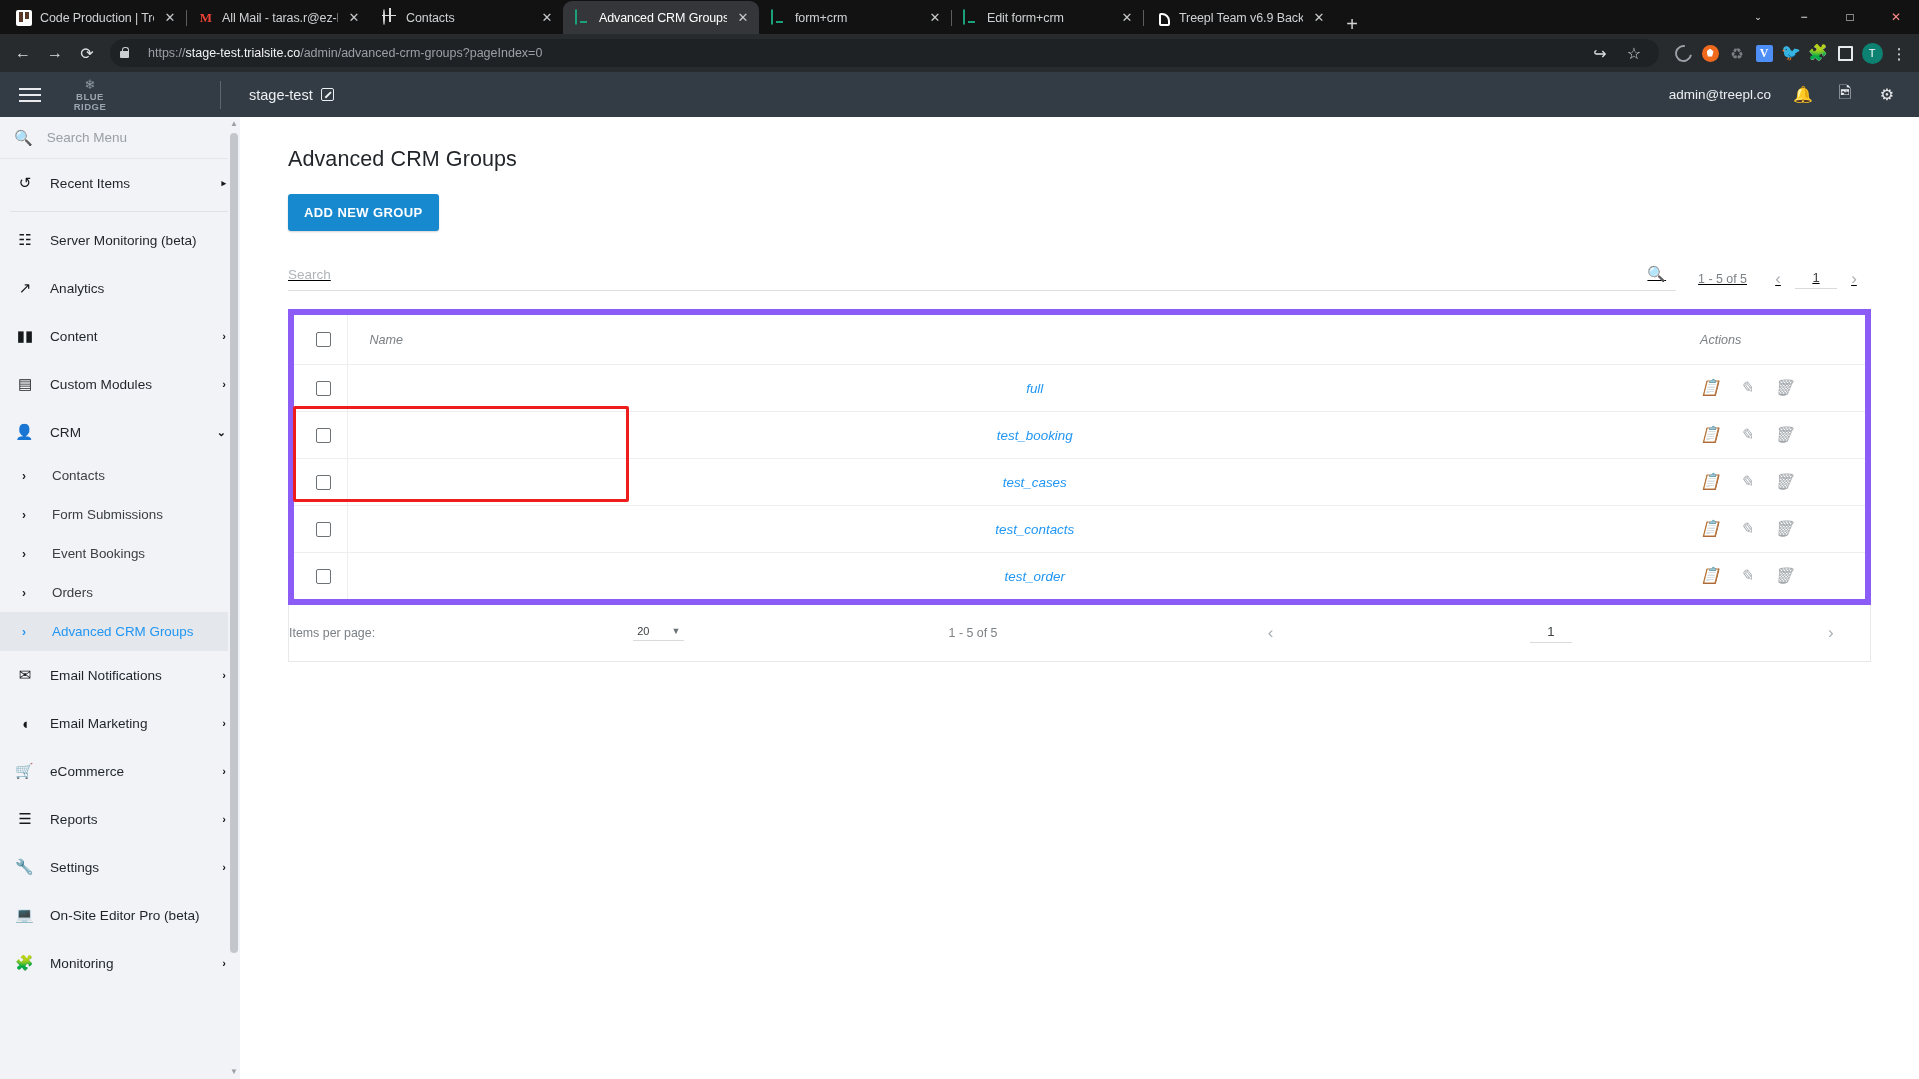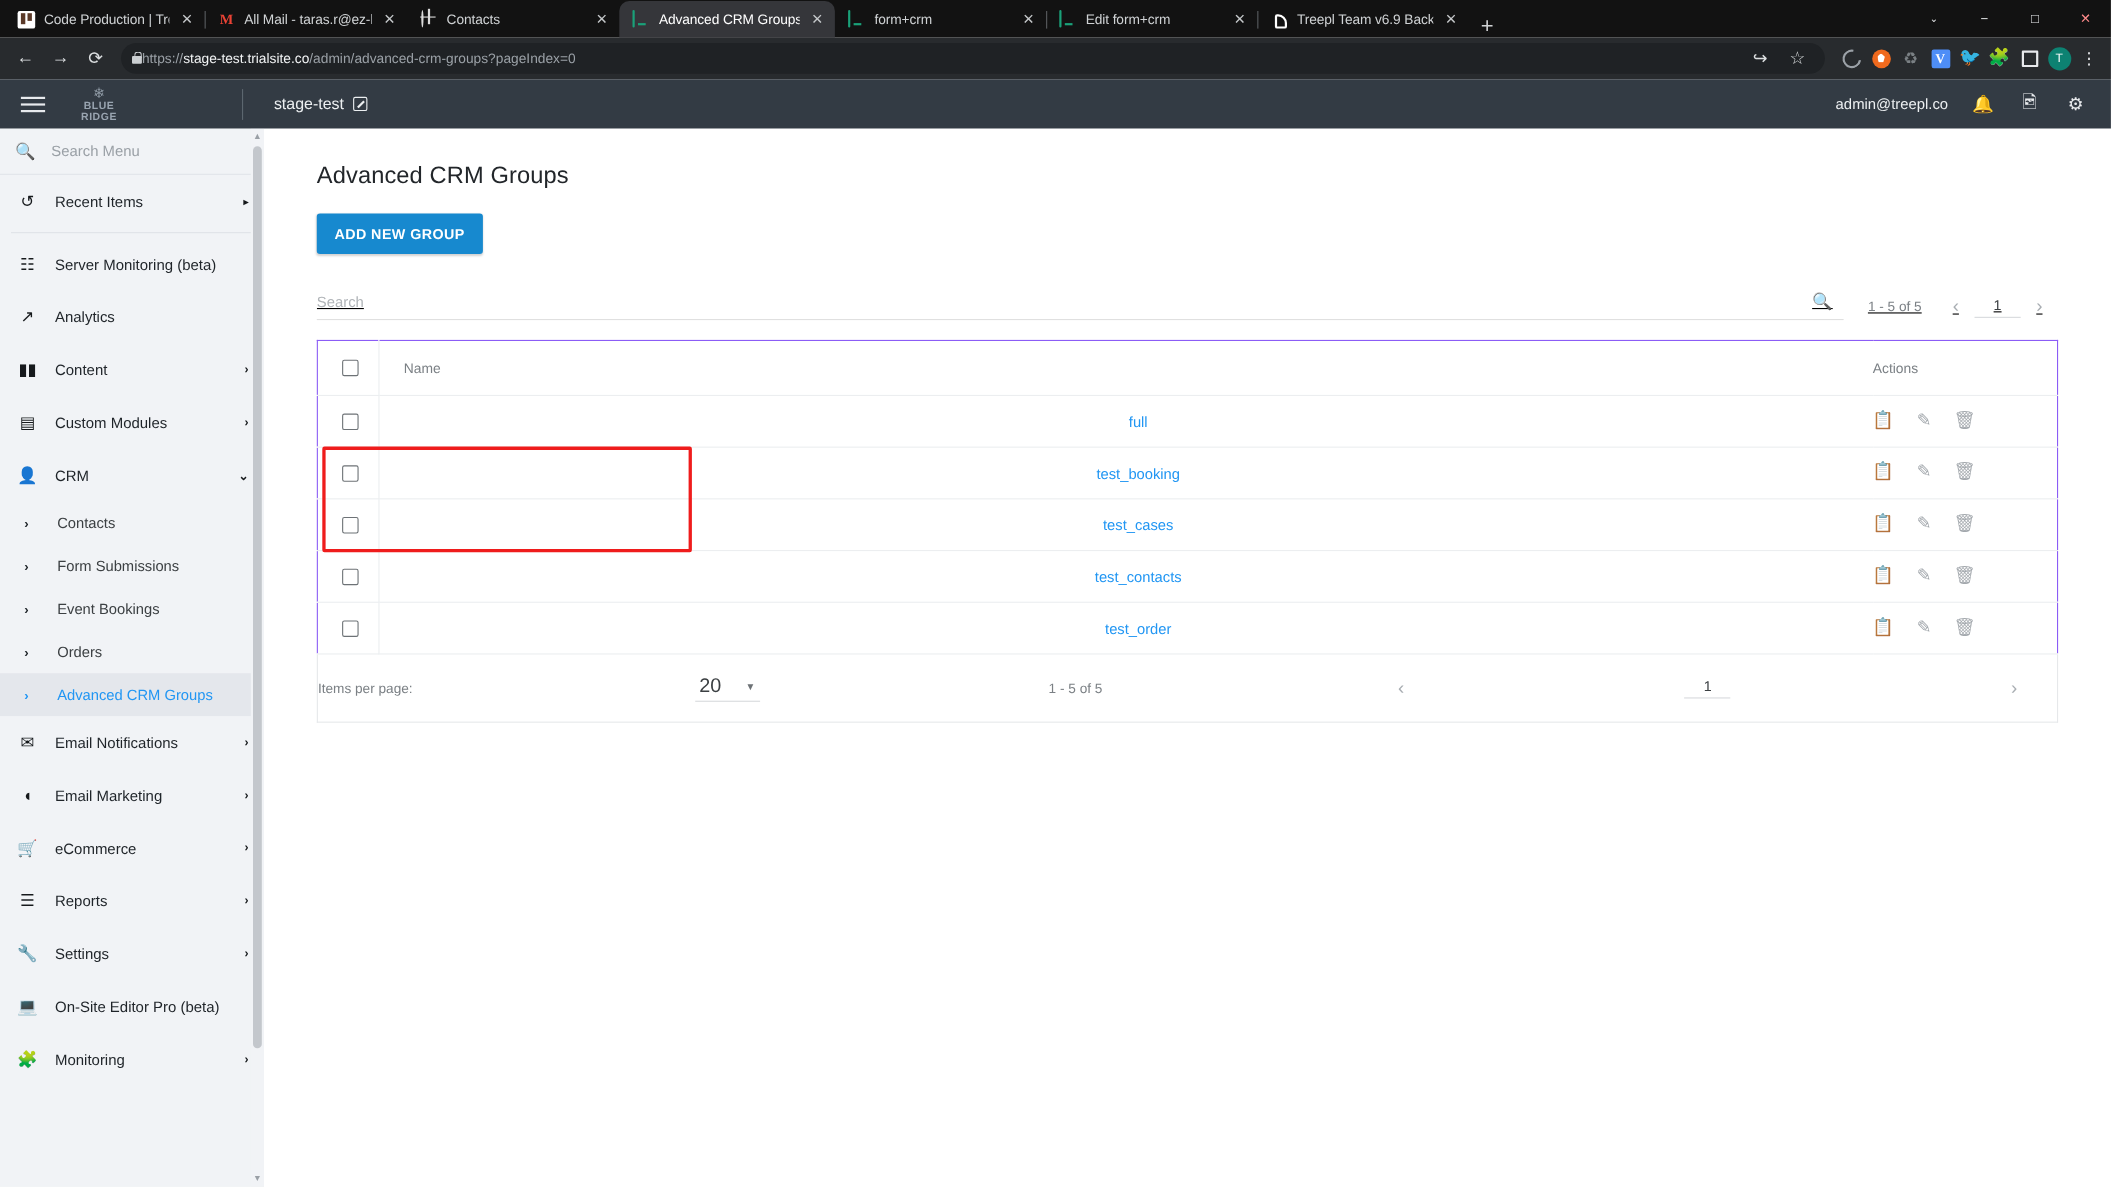--- a/index.html
+++ b/index.html
@@ -58,21 +58,21 @@
   .wincontrol.close { color:#ff8b8b; }
 
   .toolbar {
     height: 38px; background: #282b2e; display: flex; align-items: center;
     padding: 0 8px; flex: 0 0 38px; gap: 2px;
   }
   .tbtn { width: 30px; height: 30px; display:flex; align-items:center; justify-content:center;
           color:#dcdfe1; font-size:16px; }
   .omnibox {
     flex: 1 1 auto; height: 28px; background: #1f2225; border-radius: 14px;
-    display:flex; align-items:center; padding: 0 10px; margin: 0 6px; gap:0;
+    display:flex; align-items:center; padding: 0 10px; margin: 0 6px; gap:19px;
     min-width: 0;
   }
   .lock { width:9px; height:7px; background:#cbcfd2; border-radius:1px; position:relative; flex:0 0 9px; margin-top:2px;}
   .lock::before { content:""; position:absolute; left:2px; top:-4px; width:5px; height:5px;
                   border:1.4px solid #cbcfd2; border-bottom:none; border-radius:3px 3px 0 0; }
   .url { font-size: 12.5px; color:#9aa0a6; white-space:nowrap; overflow:hidden; }
   .url b { color:#f1f3f4; font-weight:400; }
   .url .dim { color:#9aa0a6; }
   .omnibox-right { margin-left:auto; display:flex; gap:4px; align-items:center; }
   .ext-icons { display:flex; align-items:center; gap:3px; padding-left:4px; }
@@ -160,38 +160,38 @@
                        font-family:inherit; width:100%; background:transparent; }
   .search-wrap input::placeholder { color:#b0b4b8; }
   .search-mag { color:#8a8f94; font-size:15px; padding:0 10px 0 6px; }
   .pager { display:flex; align-items:center; gap:0; padding-left:8px; padding-bottom:2px; }
   .pager .count { font-size:12.4px; color:#7b8085; padding:0 14px; white-space:nowrap; }
   .pager .arrow { color:#a8adb2; font-size:17px; width:34px; text-align:center; }
   .pager .pagebox { width:42px; text-align:center; font-size:13px; color:#3c4043;
                     border-bottom:1px solid #d8dadd; padding-bottom:3px; }
 
   table.grid { width:100%; border-collapse:collapse; margin-top:18px;
-               border:1px solid #8b5cf6; }
+               border:6px solid #8b5cf6;font-style:italic; }
   table.grid th, table.grid td { border-bottom:1px solid #eceef0; text-align:left; }
   table.grid th { font-size:12.6px; color:#7b8085; font-weight:400; padding:17px 0; }
   table.grid td { font-size:13.4px; padding:15px 0;text-align:center; }
   .col-check { width:56px; padding-left:22px !important; border-right:1px solid #eceef0; }
   .col-name { padding-left:22px !important; }
   .col-actions { width:168px; }
   .chk { width:15px; height:15px; border:1.8px solid #6d7276; border-radius:2px; display:block; }
   .cell-link { color:#2196f3; text-decoration:none; }
   .actions-cell { display:flex; align-items:center; gap:20px; }
   .act { color:#a3a8ad; font-size:16px; line-height:1; display:inline-flex; }
 
   .grid-footer { display:flex; align-items:center; justify-content:space-between; gap:0;
                  padding:18px 22px 18px 0; border:1px solid #e6e8ea; border-top:none; }
   .ipp-label { font-size:12.4px; color:#7b8085; }
   .ipp-select { display:flex; align-items:center; gap:22px; margin-left:16px;
                 border-bottom:1px solid #d8dadd; padding:0 4px 3px 4px; }
-  .ipp-select .val { font-size:18px; color:#3c4043; }
+  .ipp-select .val { font-size:11px; color:#3c4043; }
   .ipp-select .caret { color:#6d7276; font-size:9px; }
 
   .highlight-box {
     position:absolute; border:3px solid #ef1c1c; border-radius:2px; pointer-events:none;
   }
 </style>
 </head>
 <body>
 
 <div class="browser">

